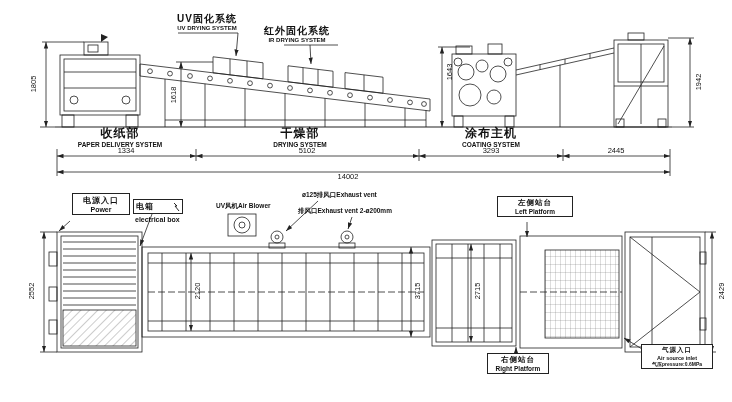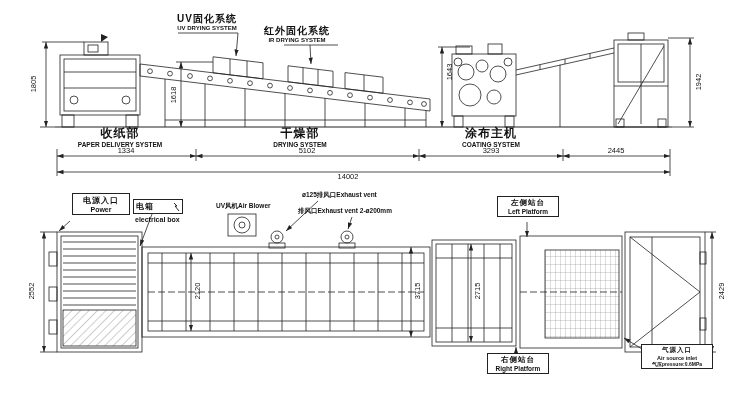--- a/index.html
+++ b/index.html
@@ -284,21 +284,21 @@
     <svg width="7" height="10">
       <polyline points="1,1 4,4 2,4 6,9" stroke="#111" fill="none" stroke-width="0.9"></polyline>
     </svg>
   </div>
   <div class="lbl en" style="left:135px;top:216px;font-size:7px">electrical box</div>
 
   <div class="lbl ann" style="left:216px;top:202px">UV风机Air Blower</div>
   <div class="lbl ann" style="left:302px;top:191px">ø125排风口Exhaust vent</div>
   <div class="lbl ann" style="left:298px;top:207px">排风口Exhaust vent 2-ø200mm</div>
 
-  <div class="box" style="left:497px;top:196px;width:62px">
+  <div class="box" style="left:497px;top:196px;width:76px">
     <div class="zh" style="font-size:7.5px">左侧站台</div>
     <div class="en">Left Platform</div>
   </div>
 
   <div class="box" style="left:487px;top:353px;width:62px">
     <div class="zh" style="font-size:7.5px">右侧站台</div>
     <div class="en">Right Platform</div>
   </div>
 
   <div class="box" style="left:641px;top:344px;width:72px">

